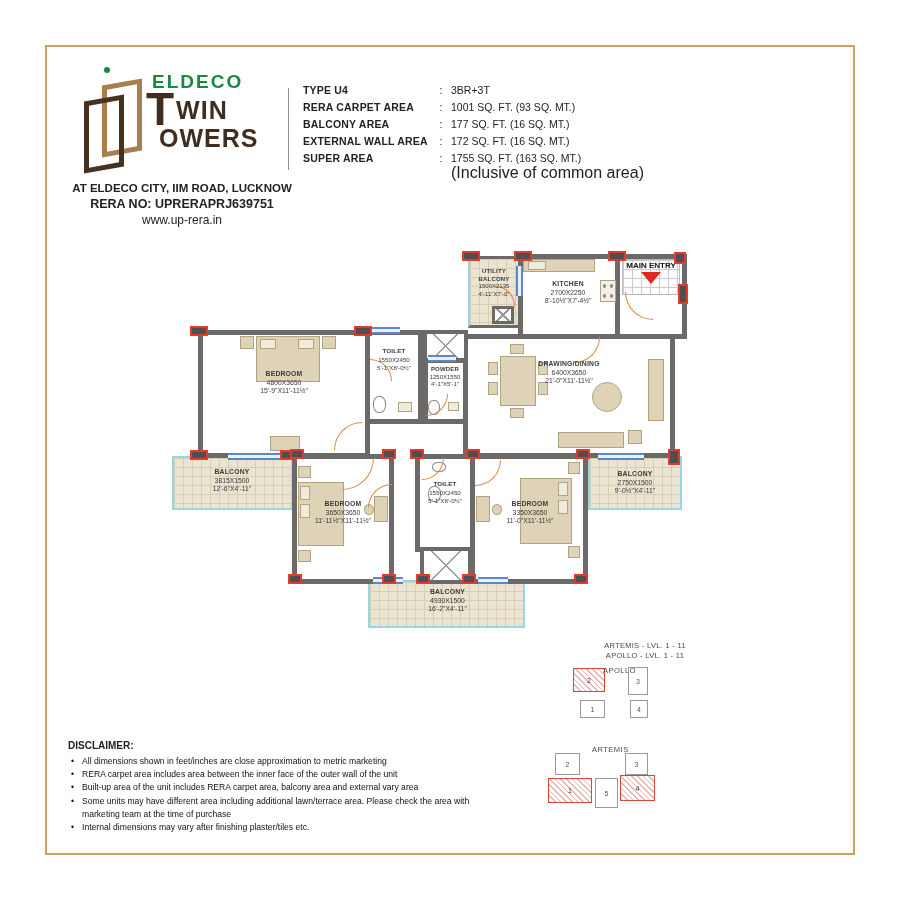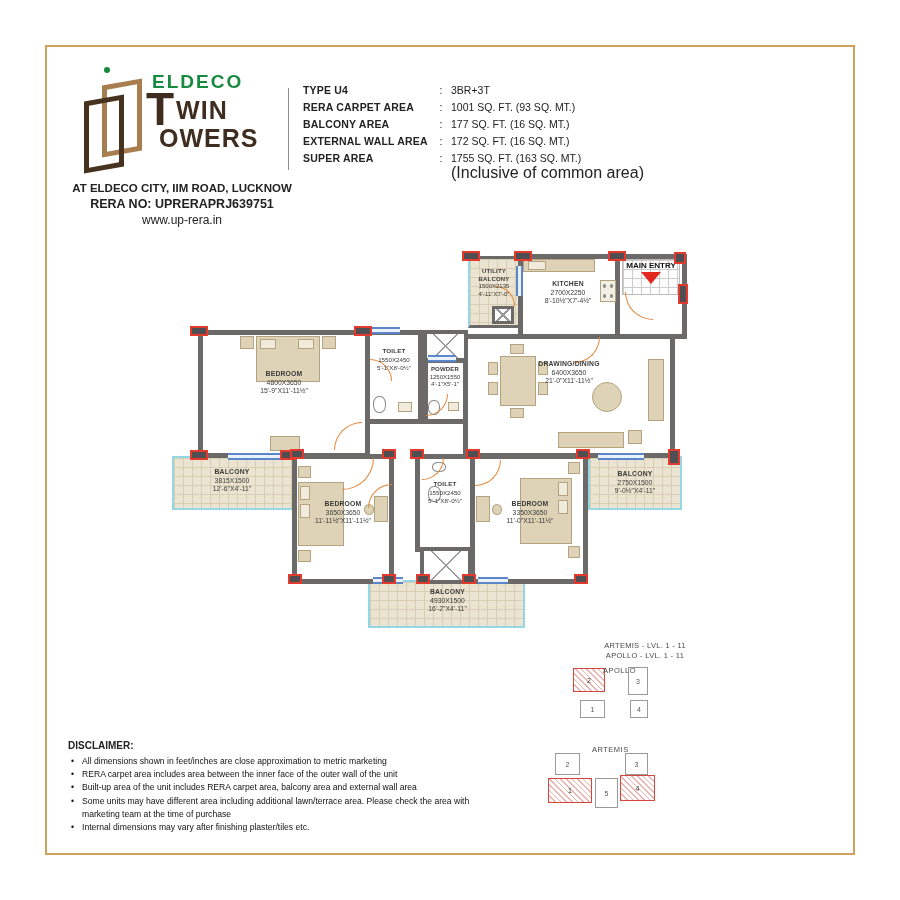--- a/index.html
+++ b/index.html
@@ -326,17 +326,17 @@
   <div class="ku hl" style="left:0px;top:33px;width:44px;height:25px;">1</div>
   <div class="ku" style="left:47px;top:33px;width:23px;height:30px;">5</div>
   <div class="ku hl" style="left:72px;top:30px;width:35px;height:26px;">4</div>
 </div>
 
 <div class="disc">
   <div class="dtitle">DISCLAIMER:</div>
   <ul>
     <li>All dimensions shown in feet/inches are close approximation to metric marketing</li>
     <li>RERA carpet area includes area between the inner face of the outer wall of the unit</li>
-    <li>Built-up area of the unit includes RERA carpet area, balcony area and external wall area</li>
+    <li>Built-up area of the unit includes RERA carpet area, balcony area and external vary area</li>
     <li>Some units may have different area including additional lawn/terrace area. Please check the area with marketing team at the time of purchase</li>
     <li>Internal dimensions may vary after finishing plaster/tiles etc.</li>
   </ul>
 </div>
 
 </body></html>

